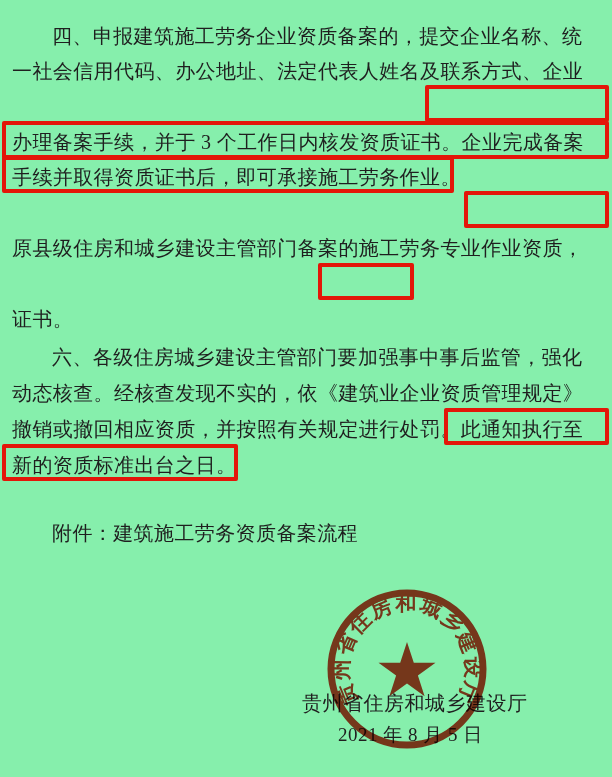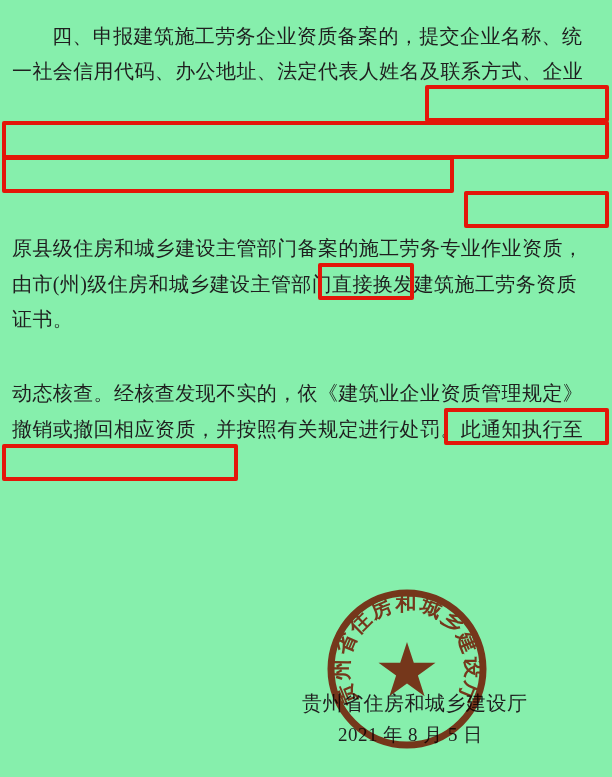--- a/index.html
+++ b/index.html
@@ -52,25 +52,29 @@
     opacity:0.93;
   }
 </style>
 </head>
 <body>
 
 <div class="page">
 
   <div class="line indent" style="top:19px">四、申报建筑施工劳务企业资质备案的，提交企业名称、统</div>
   <div class="line" style="top:54px">一社会信用代码、办公地址、法定代表人姓名及联系方式、企业</div>
+  <div class="line" style="top:125px">办理备案手续，并于 3 个工作日内核发资质证书。企业完成备案</div>
+  <div class="line" style="top:160px">手续并取得资质证书后，即可承接施工劳务作业。</div>
   <div class="line" style="top:231px">原县级住房和城乡建设主管部门备案的施工劳务专业作业资质，</div>
-  <div class="line" style="top:267px">由市(州)级住房和城乡建设主管部门直接换发建筑施工劳务资质</div>
   <div class="line" style="top:302px">证书。</div>
+  <div class="line indent" style="top:340px">六、各级住房城乡建设主管部门要加强事中事后监管，强化</div>
   <div class="line" style="top:376px">动态核查。经核查发现不实的，依《建筑业企业资质管理规定》</div>
   <div class="line" style="top:412px">撤销或撤回相应资质，并按照有关规定进行处罚。此通知执行至</div>
+  <div class="line" style="top:448px">新的资质标准出台之日。</div>
+  <div class="line indent" style="top:516px">附件：建筑施工劳务资质备案流程</div>
 
   <div class="hbox" style="left:425px;top:85px;width:184px;height:37px"></div>
   <div class="hbox" style="left:2px;top:121px;width:607px;height:38px"></div>
   <div class="hbox" style="left:2px;top:156px;width:452px;height:37px"></div>
   <div class="hbox" style="left:464px;top:191px;width:145px;height:37px"></div>
   <div class="hbox" style="left:318px;top:263px;width:96px;height:37px"></div>
   <div class="hbox" style="left:444px;top:408px;width:165px;height:37px"></div>
   <div class="hbox" style="left:2px;top:444px;width:236px;height:37px"></div>
 
   <div class="signature">贵州省住房和城乡建设厅</div>

